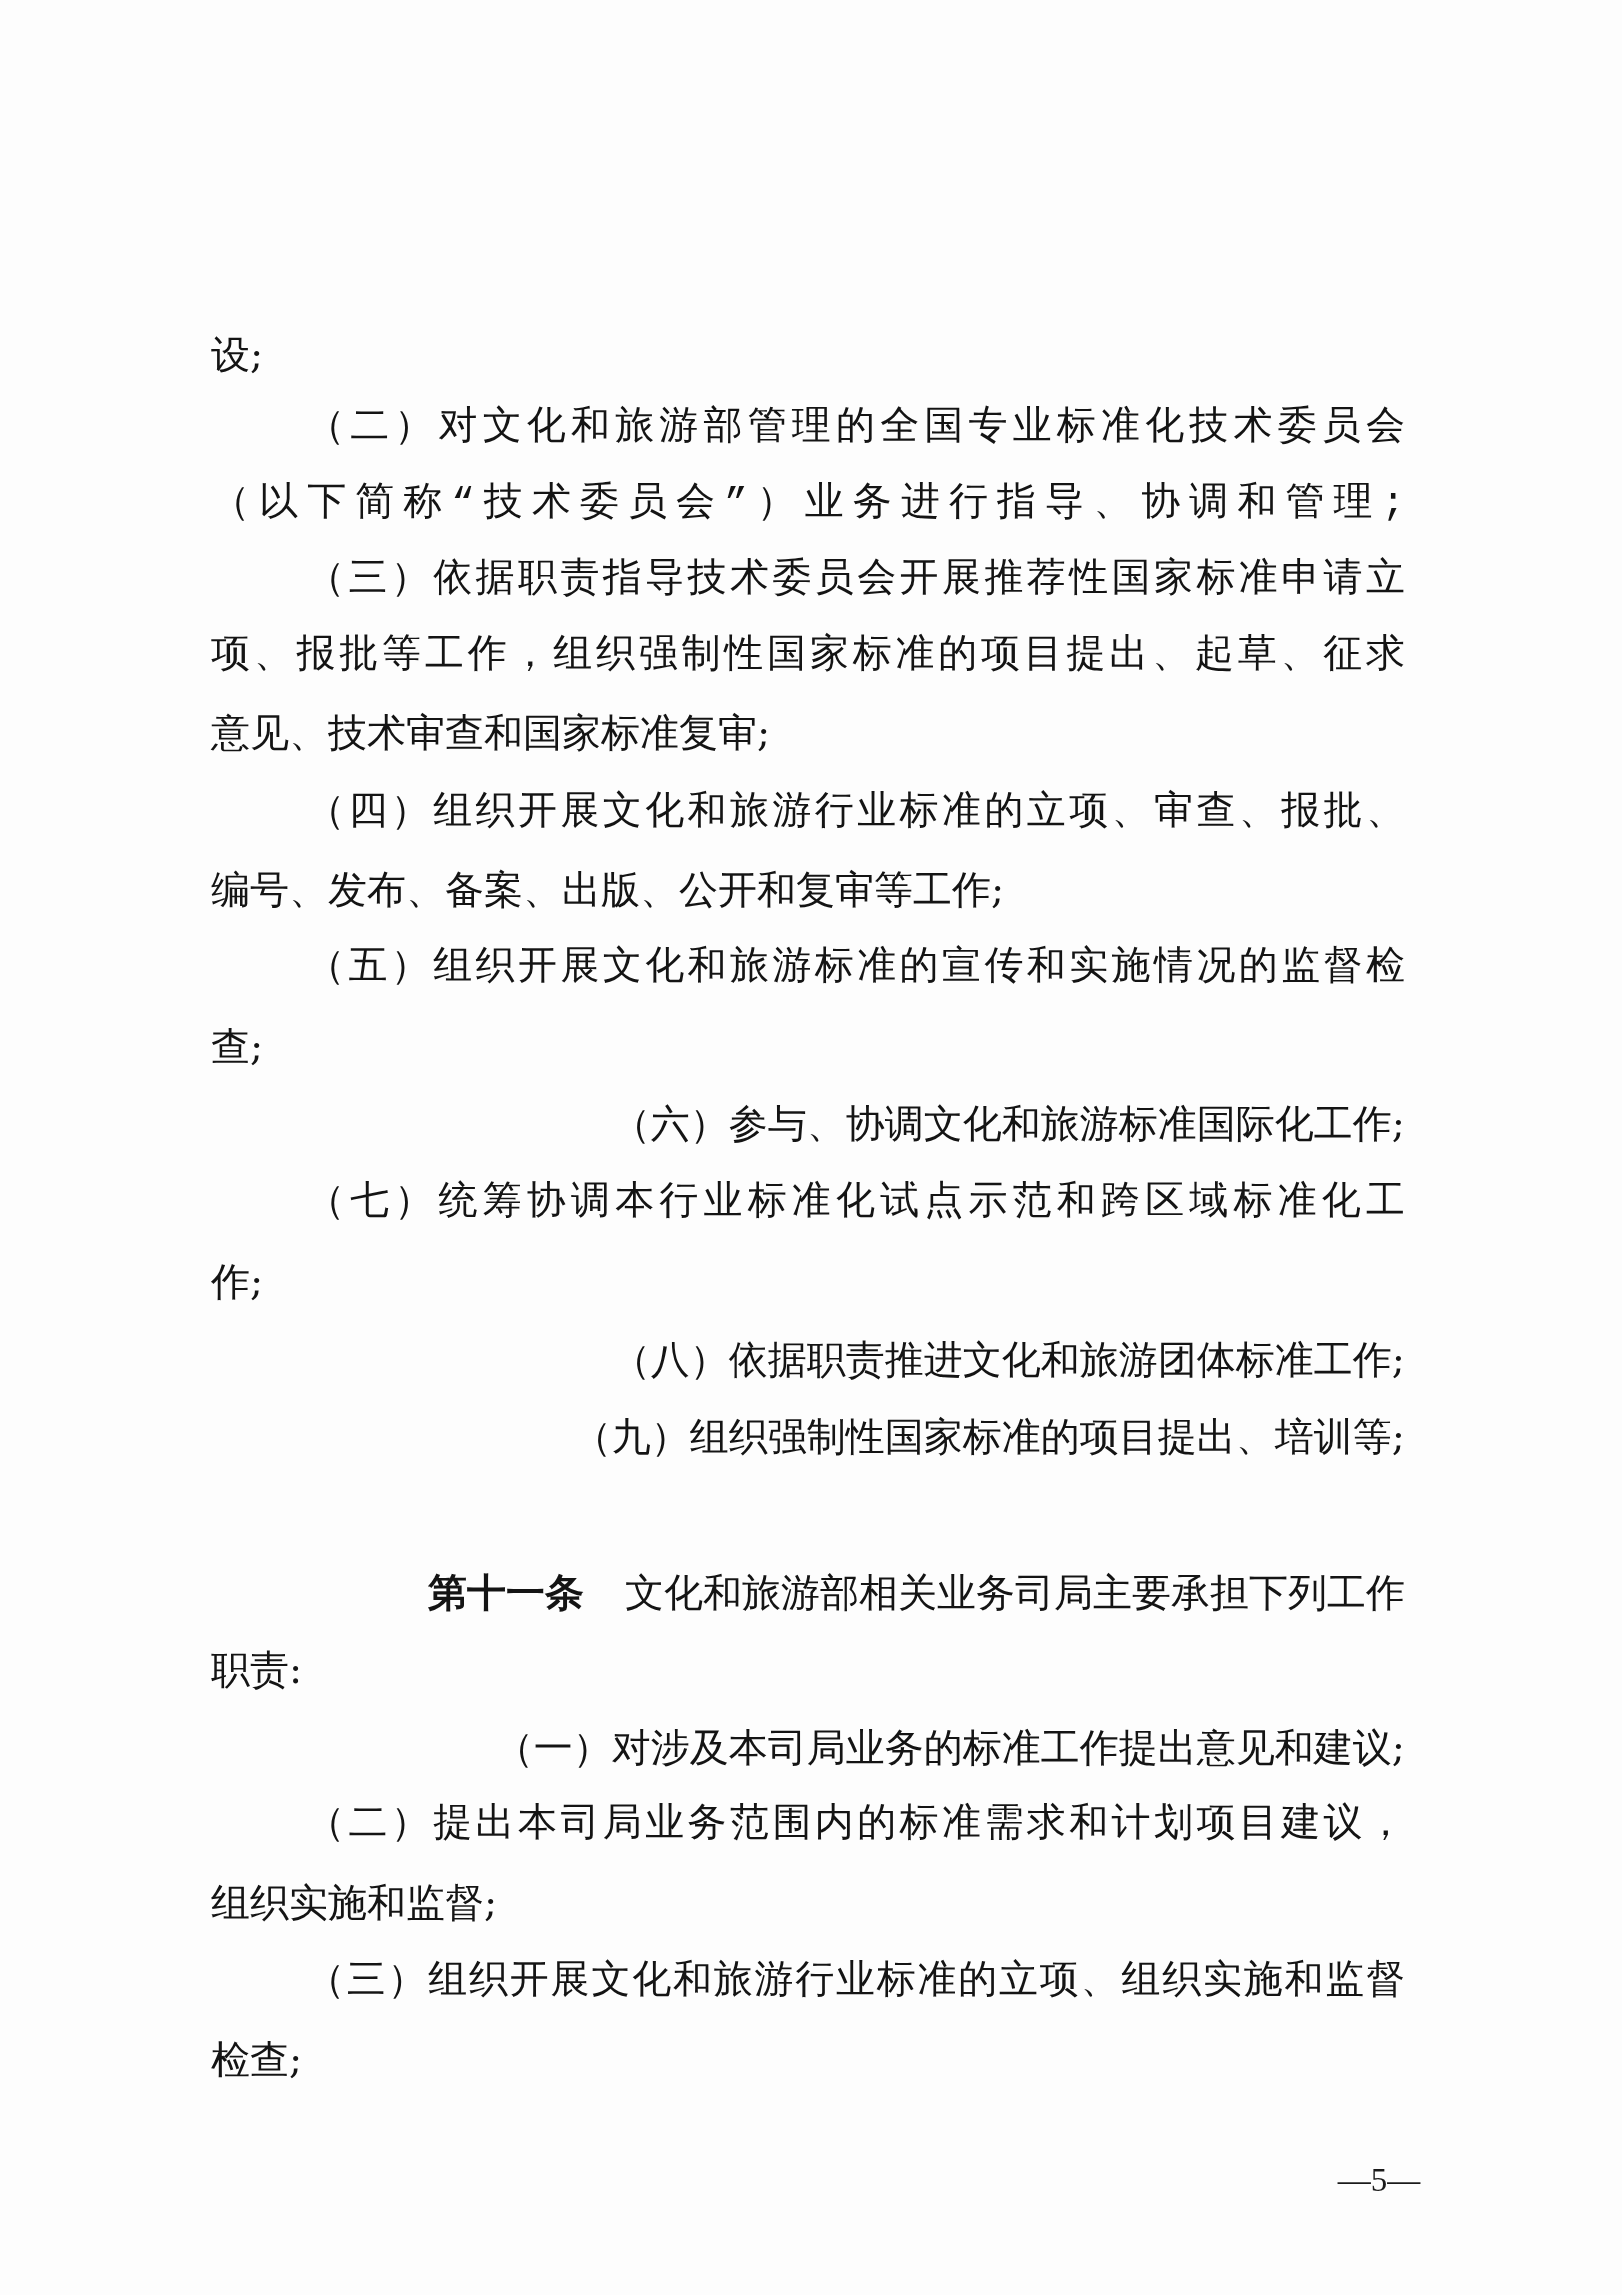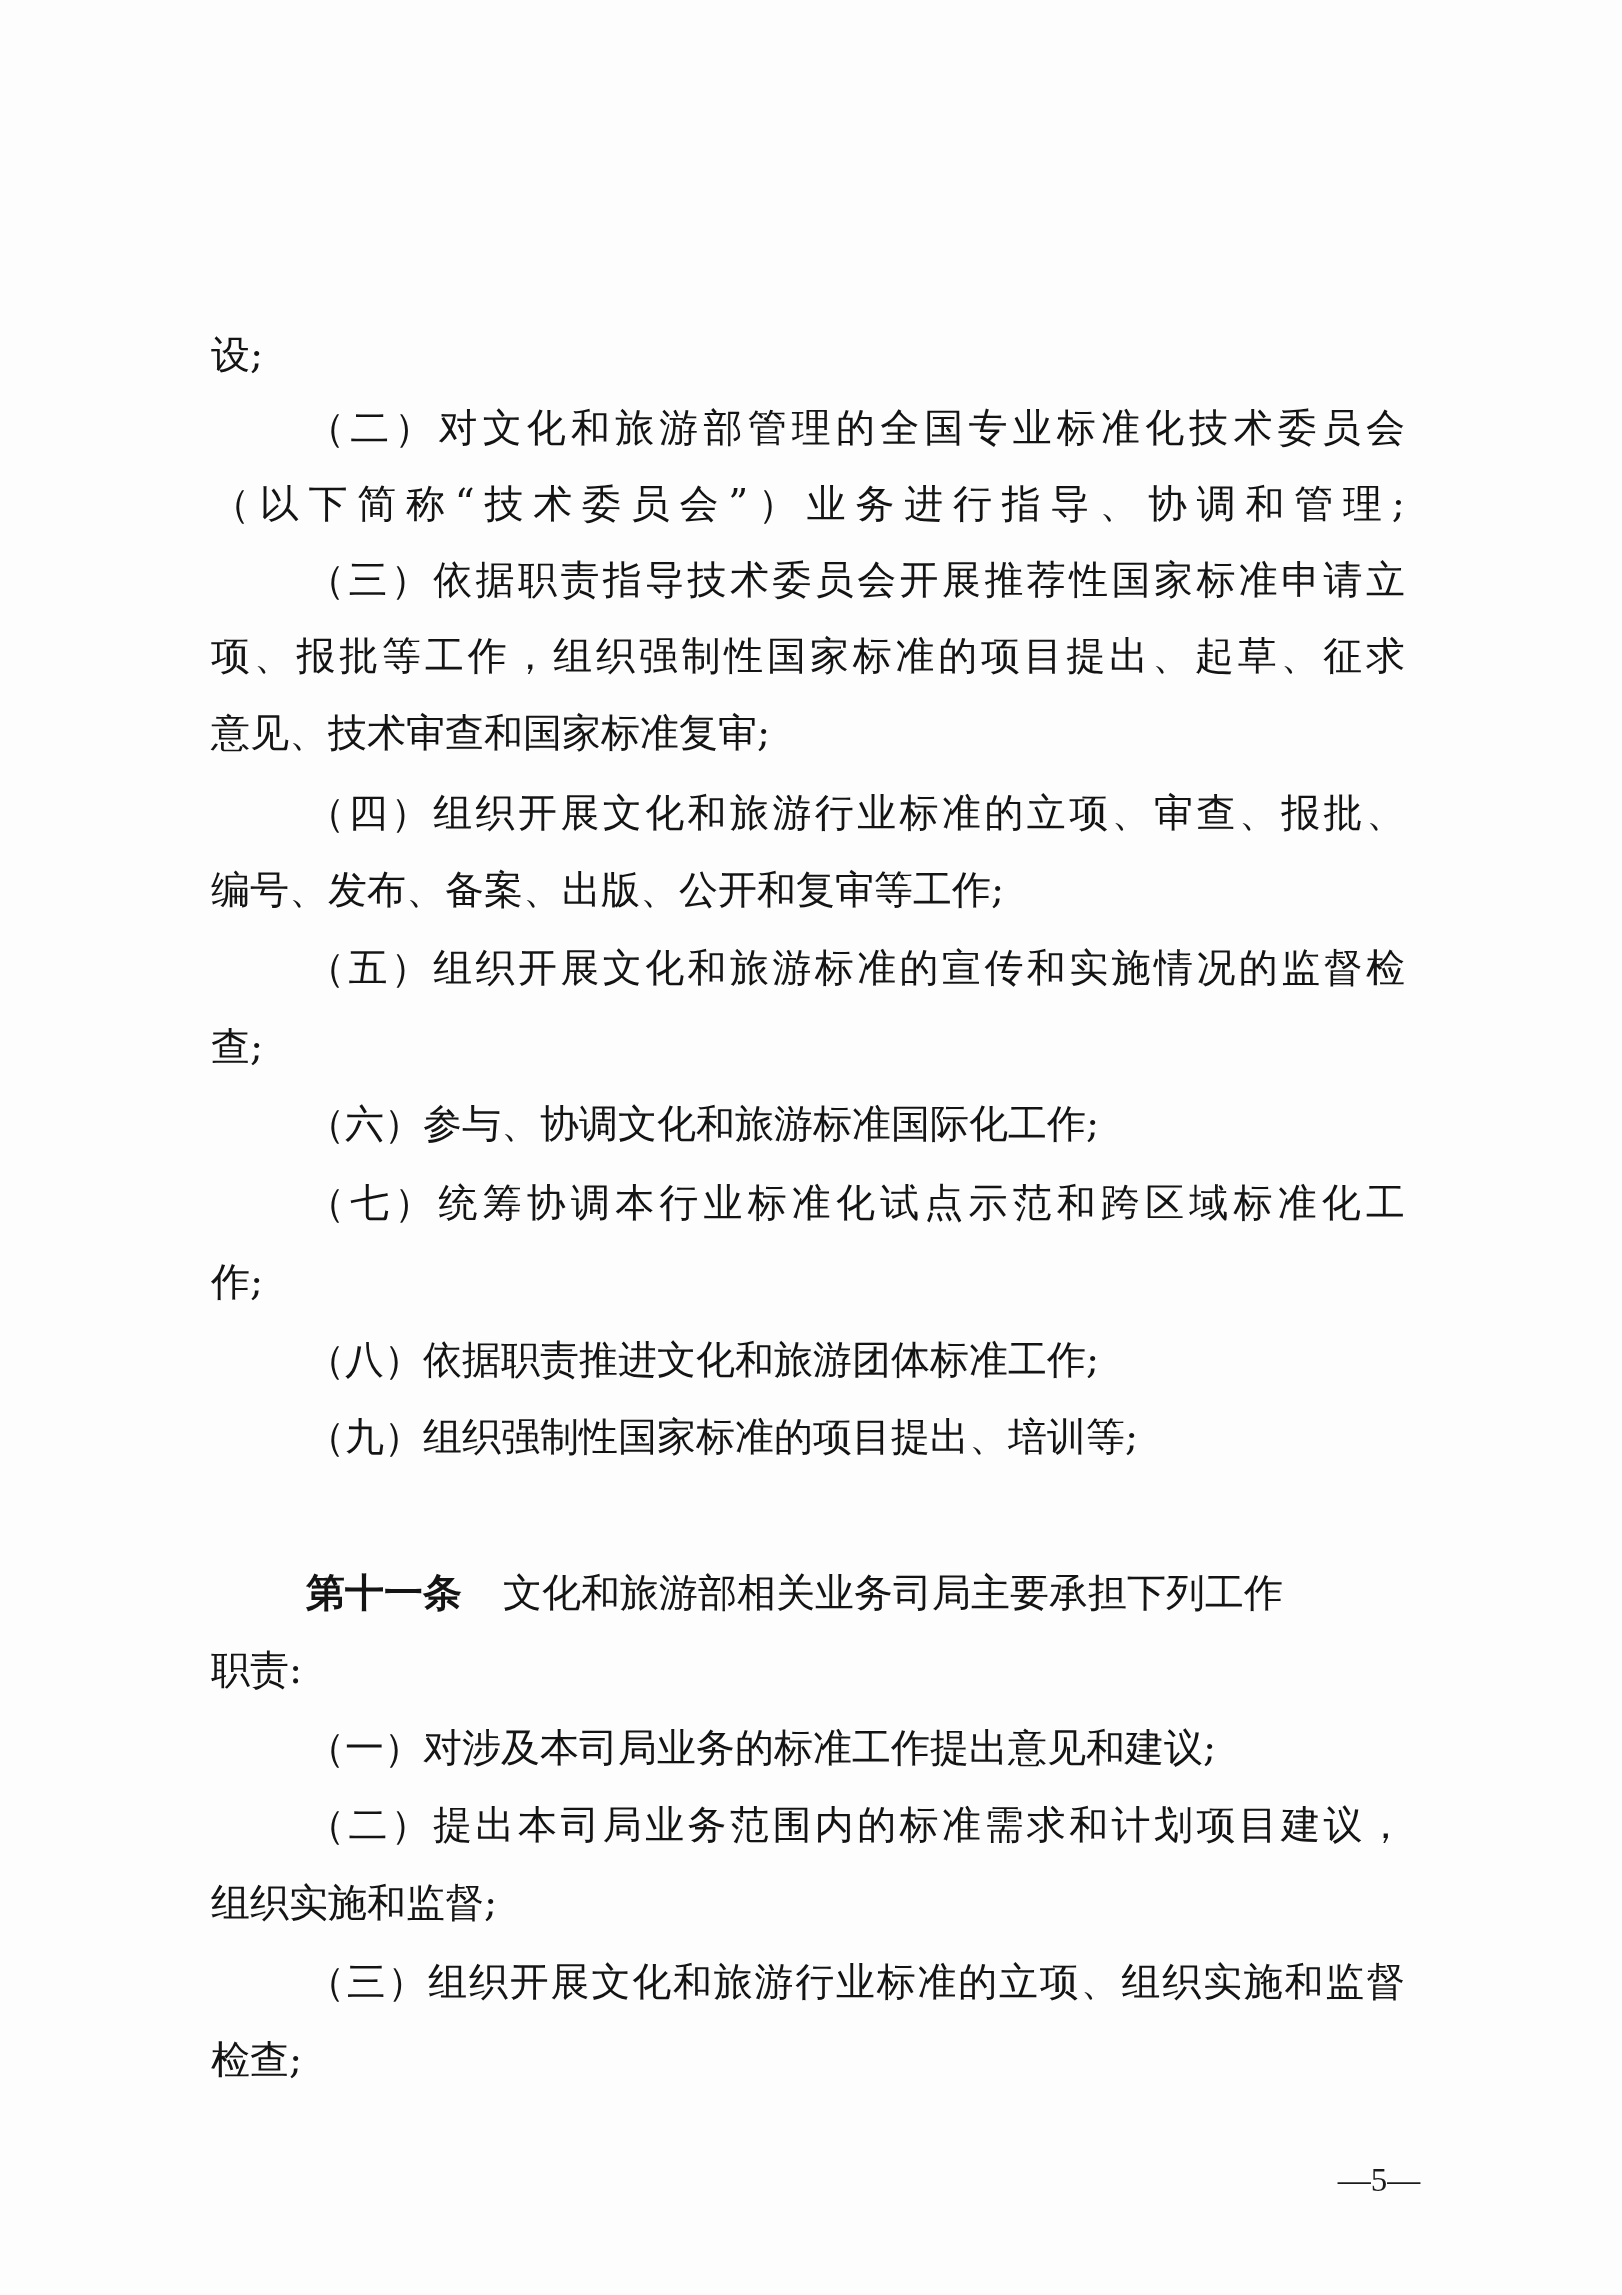--- a/index.html
+++ b/index.html
@@ -1,20 +1,20 @@
 <!DOCTYPE html>
 <html style="font-size:10.5px"><head>
 <meta charset="utf-8">
 <style>
   html, body { margin:0; padding:0; }
   body { width:1623px; height:2295px; background:#ffffff; position:relative; overflow:hidden; }
   .page { position:absolute; left:0; top:0; width:1623px; height:2295px; background:#fdfdfd; }
   .line { position:absolute; left:211px; width:1194px; height:52px; font-family:"DejaVu Serif","Liberation Serif",serif; font-size:39px; line-height:52px; color:#141414; white-space:nowrap; }
-  .line.full { text-align:justify; text-align-last:justify; }
-  .line.indent { left:306px; width:1099px; }
+  .line.full { text-align:justify; text-align-last:justify;font-family:Liberation Mono, monospace; }
+  .line.indent { left:306px; width:1099px;text-align:right; }
   .bold-lead { font-family:"DejaVu Sans","Liberation Sans",sans-serif; font-weight:bold; margin-right:41px; }
   .pagenum { position:absolute; left:1335px; top:2161px; width:88px; height:39px; text-align:center; font-family:"Liberation Serif","DejaVu Serif",serif; font-size:33px; line-height:39px; color:#1a1a1a; }
 </style>
 </head>
 <body>
 
 <div class="page">
   <div class="line" style="top:329px">设;</div>
   <div class="line indent full" style="top:402px">（二）对文化和旅游部管理的全国专业标准化技术委员会</div>
   <div class="line full" style="top:478px">（以下简称“技术委员会”）业务进行指导、协调和管理;</div>

